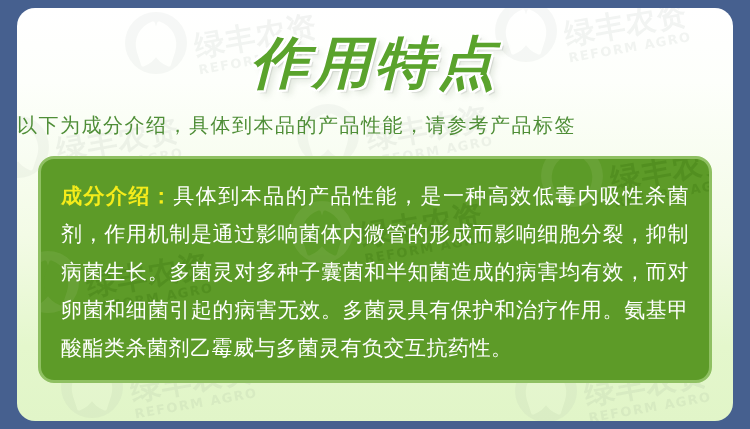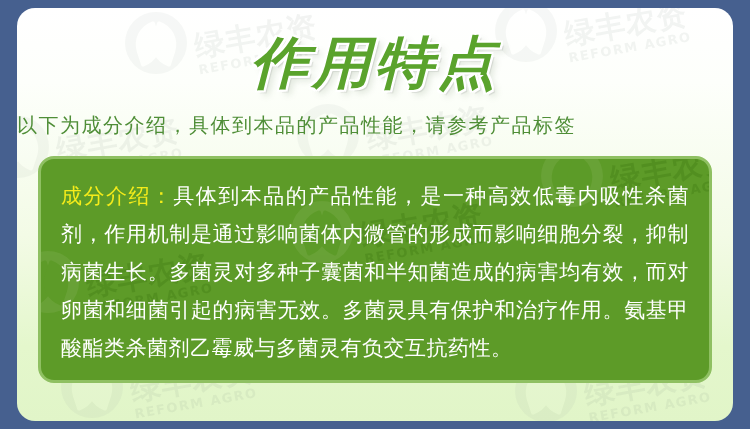--- a/index.html
+++ b/index.html
@@ -176,21 +176,21 @@
   .body-text {
     font-size: 21px;
     line-height: 38px;
     color: #ffffff;
     letter-spacing: 0.5px;
     text-align: justify;
     text-justify: inter-character;
   }
   .label {
     color: #f5ec1a;
-    font-weight: normal;
+    font-weight: bold;
     margin-top: 20px;
   }
 
   
   .card .wm-leaf { background: #7fae50; }
   .card .wm-leaf::before,
   .card .wm-leaf::after { background: #5d9b28; }
   .card .wm-cn, .card .wm-en { color: #3f7a12; }
   .card .wm-group { opacity: 0.35; }
 </style>

